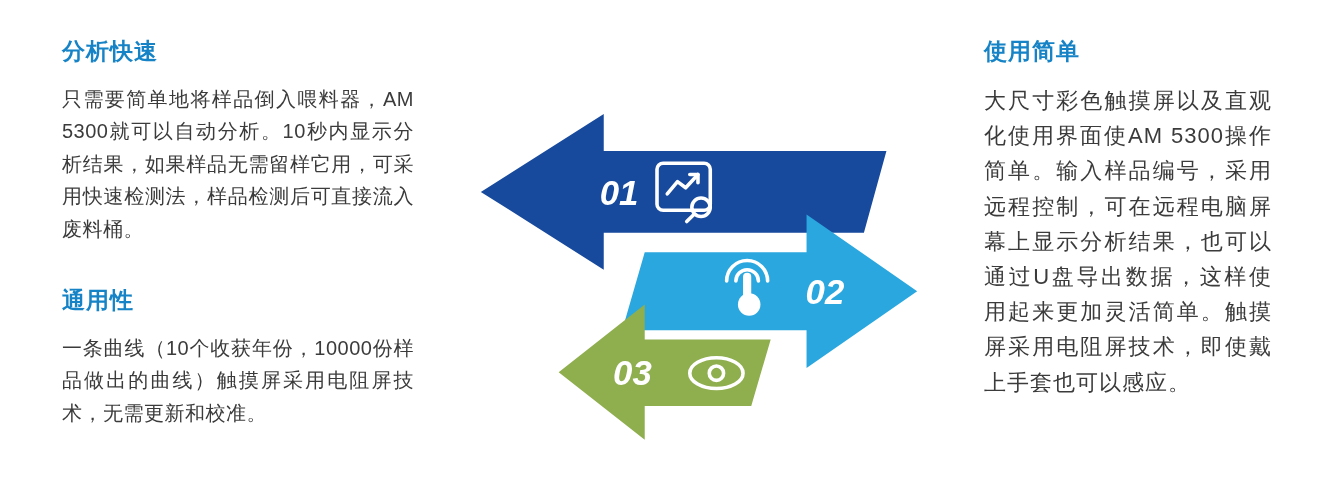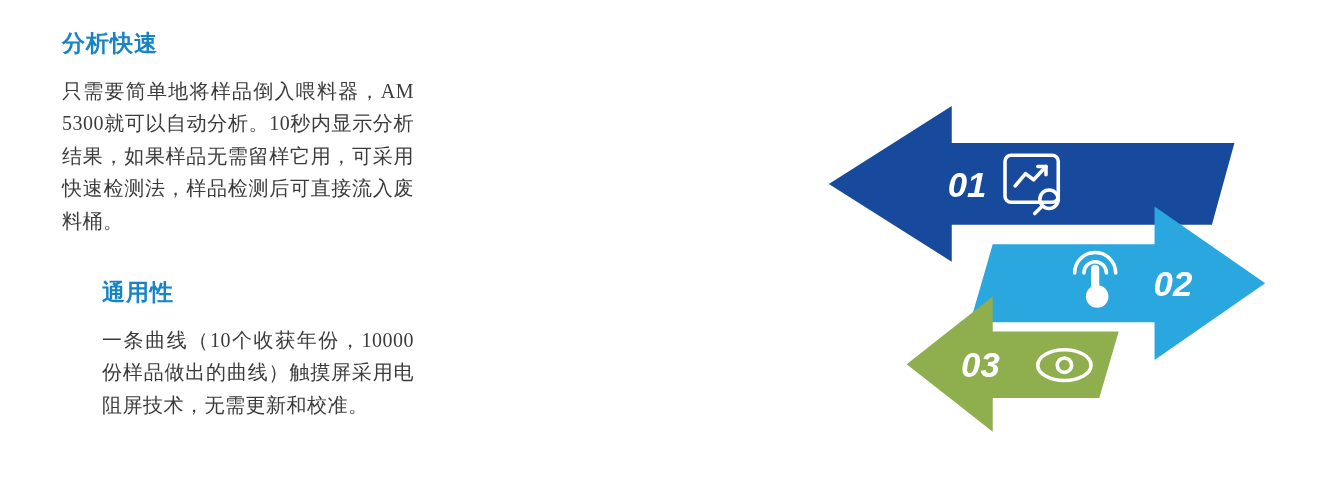--- a/index.html
+++ b/index.html
@@ -5,48 +5,47 @@
   * { margin:0; padding:0; box-sizing:border-box; }
   html,body { background:#ffffff; }
   body { font-family:"Liberation Sans","DejaVu Sans",sans-serif; }
   .page {
     position:relative;
     width:1334px; height:501px;
     background:#ffffff;
     overflow:hidden;
     display:flex;
     justify-content:space-between;
-    padding:8px 62px;
+    padding:16px 62px;
   }
   .col { flex:0 0 auto; }
   .col-left  { width:352px; padding-top:20px; }
   .col-center{ width:450px; padding-top:96px;text-decoration:underline; }
   .col-right { width:288px; padding-top:20px; }
 
   h2.sec-heading {
     color:#1583c6;
     font-size:23px;
     font-weight:700;
     letter-spacing:1px;
     margin-bottom:16px;
   }
   p.sec-body {
     color:#3b3b3b;
     font-size:20px;
     line-height:1.62;
     text-align:justify;
     letter-spacing:0.5px;
-    font-family:Liberation Serif, serif;
   }
   .col-right p.sec-body {
     font-size:22px;
     line-height:1.6;
     letter-spacing:1px;
   }
-  .section + .section { margin-top:40px;margin-left:40px; }
+  .section + .section { margin-top:40px; }
 
   .arrows-svg { width:450px; height:338px; display:block; }
   .step-num {
     font-family:"Liberation Sans","DejaVu Sans",sans-serif;
     font-style:italic;
     font-weight:700;
     font-size:34px;
     fill:#ffffff;
   }
   .icon-stroke { fill:none; stroke:#ffffff; stroke-width:3.5; stroke-linecap:round; stroke-linejoin:round; }
@@ -98,14 +97,20 @@
         <text class="step-num" x="150" y="267" text-anchor="middle">03</text>
         <g transform="translate(232,255)">
           <ellipse class="icon-stroke" rx="26" ry="15"></ellipse>
           <circle class="icon-stroke" r="7"></circle>
         </g>
       </g>
 
     </svg>
   </div>
 
+  <div class="col col-right">
+    <div class="section">
+      <h2 class="sec-heading">使用简单</h2>
+      <p class="sec-body">大尺寸彩色触摸屏以及直观化使用界面使AM 5300操作简单。输入样品编号，采用远程控制，可在远程电脑屏幕上显示分析结果，也可以通过U盘导出数据，这样使用起来更加灵活简单。触摸屏采用电阻屏技术，即使戴上手套也可以感应。</p>
+    </div>
+  </div>
 
 </div>
 
 </body></html>

